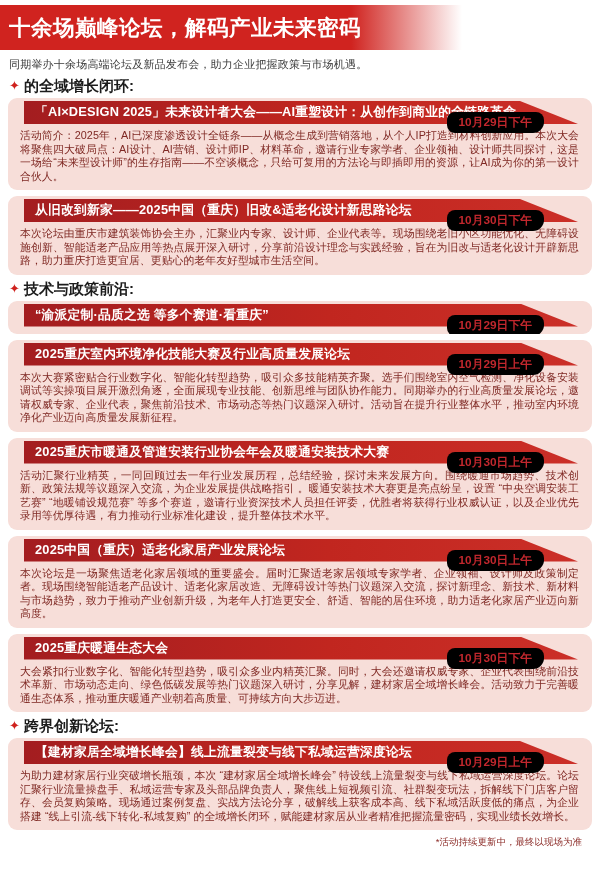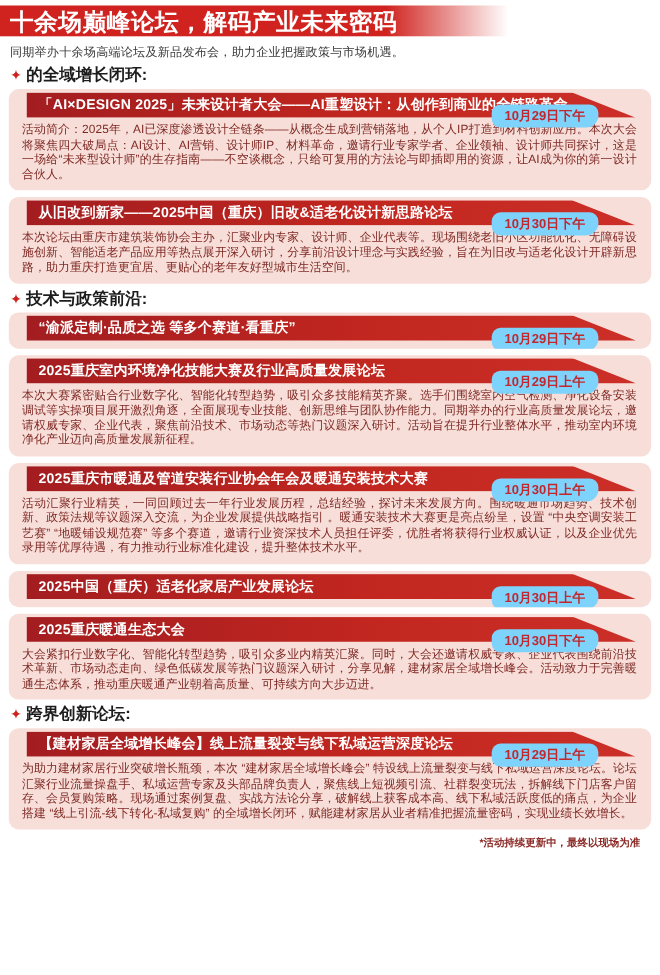--- a/index.html
+++ b/index.html
@@ -3,21 +3,21 @@
 <meta charset="utf-8">
 <style>
   * { margin: 0; padding: 0; box-sizing: border-box; }
   html, body { background: #ffffff; }
   body {
     width: 600px; height: 886px; overflow: hidden;
     font-family: "Liberation Sans", "DejaVu Sans", sans-serif;
     -webkit-font-smoothing: antialiased;
   }
   .banner {
-    margin-top: 5px; height: 28px; width: 462px;
+    margin-top: 5px; height: 45px; width: 462px;
     background: linear-gradient(90deg, #d0231f 0%, #d0231f 76%, rgba(208,35,31,0) 100%);
     display: flex; align-items: center; padding-left: 9px;
   }
   .banner h1 {
     color: #ffffff; font-size: 21.5px; font-weight: bold; letter-spacing: 0.5px;
     white-space: nowrap;
   }
   .subtitle {
     margin: 7px 0 0 9px; font-size: 11px; color: #3a3a3a; letter-spacing: 0.2px;
   }
@@ -36,30 +36,30 @@
     background: linear-gradient(90deg, #a31d20 0%, #c1261f 55%, #cb2f28 100%);
     -webkit-clip-path: polygon(0 0, calc(100% - 58px) 0, 100% 100%, 0 100%);
     clip-path: polygon(0 0, calc(100% - 58px) 0, 100% 100%, 0 100%);
     color: #ffffff; display: flex; align-items: center; padding-left: 11px;
   }
   .bar-title {
     font-size: 12.8px; font-weight: bold; white-space: nowrap; letter-spacing: 0.2px;
   }
   .pill {
     position: absolute; top: 14px; right: 48px; z-index: 2;
-    background: #7dd3fc; color: #c1272d; font-weight: bold; font-size: 11.8px;
+    background: #000000; color: #c1272d; font-weight: bold; font-size: 11.8px;
     height: 21px; line-height: 21px; padding: 0 12px;
     border-radius: 8px 8px 11px 8px; white-space: nowrap;
   }
   .desc {
     margin: 5px 13px 0 12px; font-size: 10.8px; line-height: 13.5px;
     color: #7f2823; text-align: justify; letter-spacing: 0.1px;
   }
   .footnote {
-    text-align: right; margin: 4px 10px 12px 0; font-size: 9.5px; color: #8b2a26; font-weight: bold;
+    text-align: right; margin: 4px 10px 12px 0; font-size: 9.5px; color: #8b2a26;
   }
 </style>
 </head>
 <body>
 
 <div class="banner">
   <h1>十余场巅峰论坛，解码产业未来密码</h1>
 </div>
 <p class="subtitle">同期举办十余场高端论坛及新品发布会，助力企业把握政策与市场机遇。</p>
 
@@ -112,20 +112,21 @@
     </div>
     <div class="pill">10月30日上午</div>
     <p class="desc">活动汇聚行业精英，一同回顾过去一年行业发展历程，总结经验，探讨未来发展方向。围绕暖通市场趋势、技术创新、政策法规等议题深入交流，为企业发展提供战略指引 。暖通安装技术大赛更是亮点纷呈，设置 “中央空调安装工艺赛” “地暖铺设规范赛” 等多个赛道，邀请行业资深技术人员担任评委，优胜者将获得行业权威认证，以及企业优先录用等优厚待遇，有力推动行业标准化建设，提升整体技术水平。</p>
   </article>
 
   <article class="card">
     <div class="bar">
       <span class="bar-title">2025中国（重庆）适老化家居产业发展论坛</span>
     </div>
     <div class="pill">10月30日上午</div>
+    <p class="desc">本次论坛是一场聚焦适老化家居领域的重要盛会。届时汇聚适老家居领域专家学者、企业领袖、设计师及政策制定者。现场围绕智能适老产品设计、适老化家居改造、无障碍设计等热门议题深入交流，探讨新理念、新技术、新材料与市场趋势，致力于推动产业创新升级，为老年人打造更安全、舒适、智能的居住环境，助力适老化家居产业迈向新高度。</p>
   </article>
 
   <article class="card">
     <div class="bar">
       <span class="bar-title">2025重庆暖通生态大会</span>
     </div>
     <div class="pill">10月30日下午</div>
     <p class="desc">大会紧扣行业数字化、智能化转型趋势，吸引众多业内精英汇聚。同时，大会还邀请权威专家、企业代表围绕前沿技术革新、市场动态走向、绿色低碳发展等热门议题深入研讨，分享见解，建材家居全域增长峰会。活动致力于完善暖通生态体系，推动重庆暖通产业朝着高质量、可持续方向大步迈进。</p>
   </article>
 

